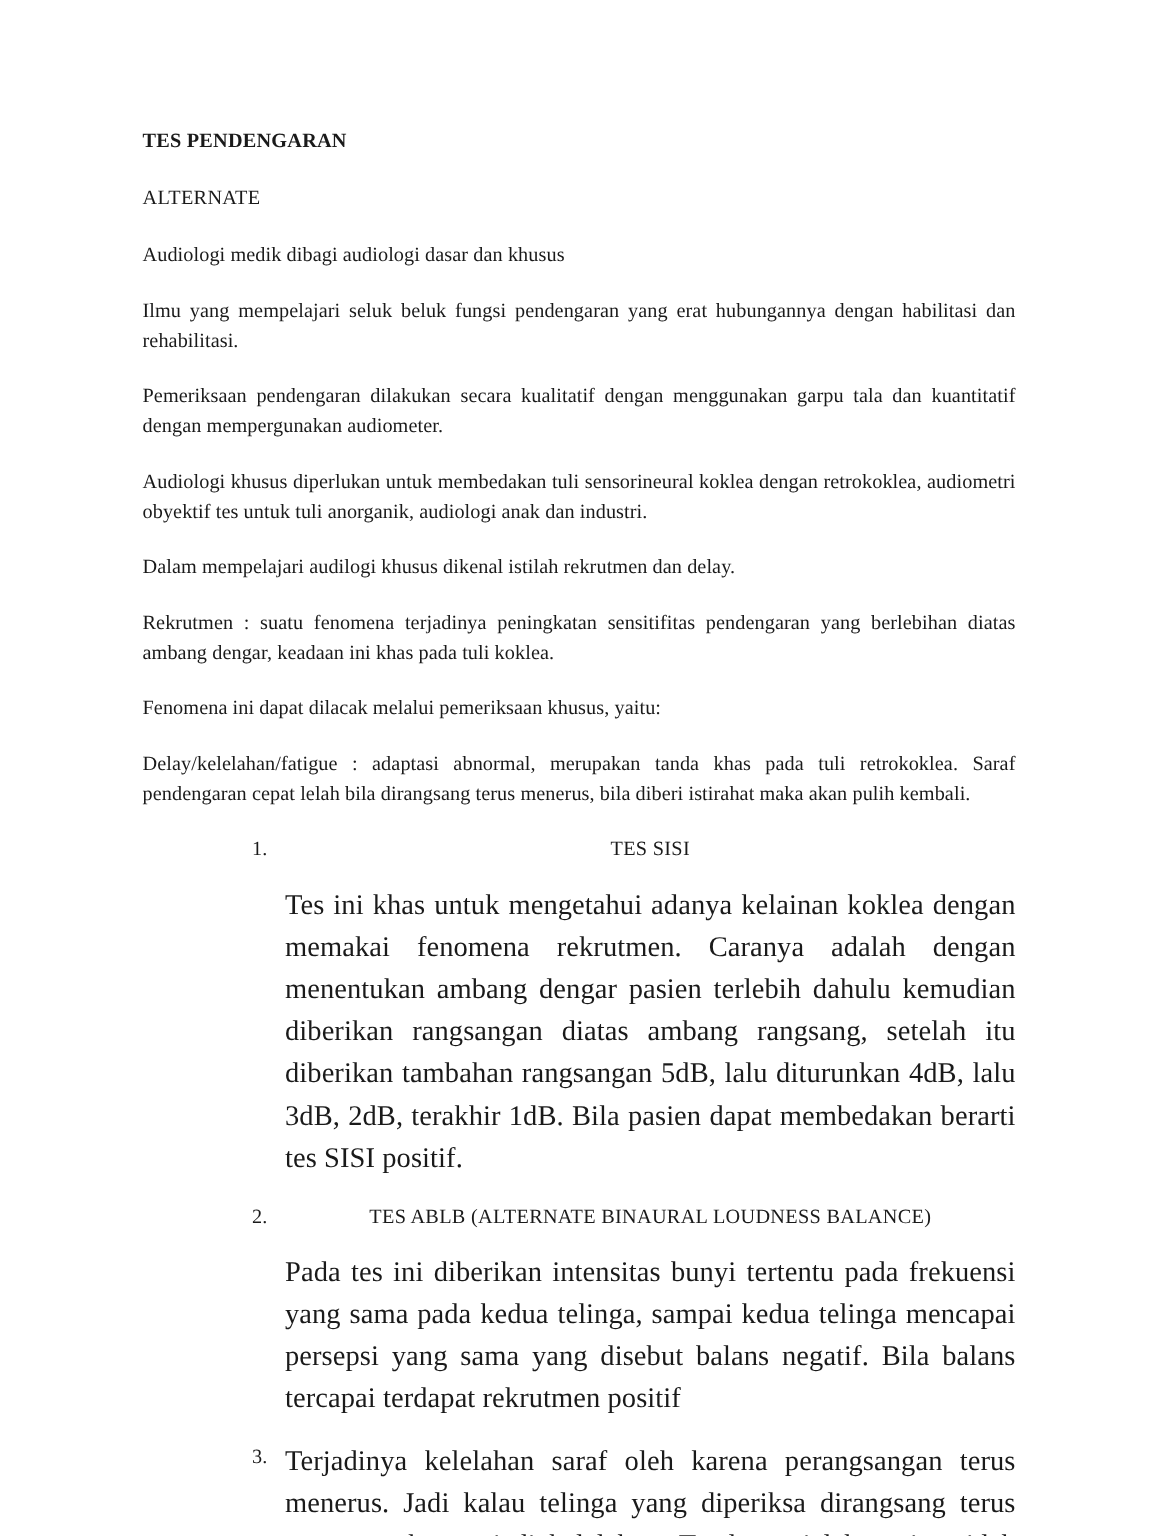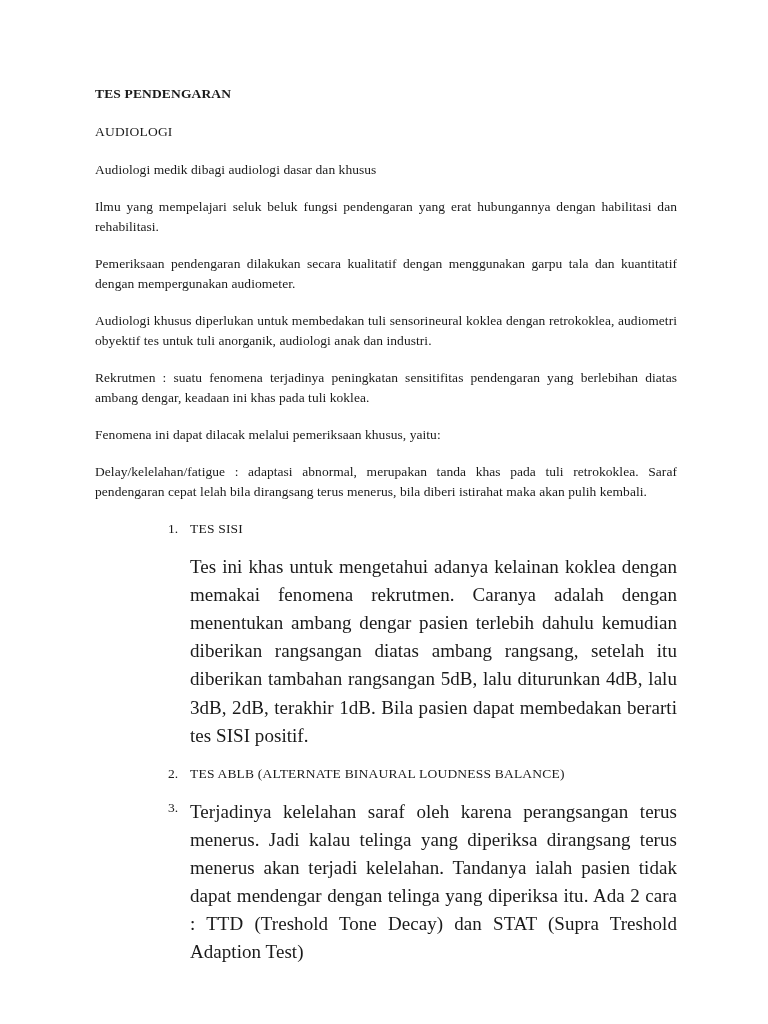--- a/index.html
+++ b/index.html
@@ -80,70 +80,72 @@
     font-size: 13.5px;
     line-height: 1.48;
     white-space: nowrap;
   }
 
   .item-title {
     font-size: 13.5px;
     line-height: 1.48;
     letter-spacing: 0.2px;
     margin: 0 0 14px 0;
-    text-align: left;
+    text-align: center;
     white-space: nowrap;
   }
 
   .item-body {
     font-size: 19px;
     line-height: 1.48;
     margin: 0;
     text-align: justify;
     text-justify: inter-word;
     letter-spacing: 0.05px;
   }
 </style>
 </head>
 <body>
 
 <div class="page">
   <div class="content">
 
     <h1 class="doc-title">TES PENDENGARAN</h1>
 
-    <h2 class="heading">AUDIOLOGI</h2>
+    <h2 class="heading">ALTERNATE</h2>
 
     <p class="para">Audiologi medik dibagi audiologi dasar dan khusus</p>
 
     <p class="para">Ilmu yang mempelajari seluk beluk fungsi pendengaran yang erat hubungannya dengan habilitasi dan rehabilitasi.</p>
 
     <p class="para">Pemeriksaan pendengaran dilakukan secara kualitatif dengan menggunakan garpu tala dan kuantitatif dengan mempergunakan audiometer.</p>
 
     <p class="para">Audiologi khusus diperlukan untuk membedakan tuli sensorineural koklea dengan retrokoklea, audiometri obyektif tes untuk tuli anorganik, audiologi anak dan industri.</p>
 
 
+    <p class="para">Dalam mempelajari audilogi khusus dikenal istilah rekrutmen dan delay.</p>
 
     <p class="para">Rekrutmen : suatu fenomena terjadinya peningkatan sensitifitas pendengaran yang berlebihan diatas ambang dengar, keadaan ini khas pada tuli koklea.</p>
 
     <p class="para">Fenomena ini dapat dilacak melalui pemeriksaan khusus, yaitu:</p>
 
     <p class="para">Delay/kelelahan/fatigue : adaptasi abnormal, merupakan tanda khas pada tuli retrokoklea. Saraf pendengaran cepat lelah bila dirangsang terus menerus, bila diberi istirahat maka akan pulih kembali.</p>
 
     <ol class="num-list">
 
       <li class="num-item">
         <span class="num-marker">1.</span>
         <div class="item-title">TES SISI</div>
         <p class="item-body">Tes ini khas untuk mengetahui adanya kelainan koklea dengan memakai fenomena rekrutmen. Caranya adalah dengan menentukan ambang dengar pasien terlebih dahulu kemudian diberikan rangsangan diatas ambang rangsang, setelah itu diberikan tambahan rangsangan 5dB, lalu diturunkan 4dB, lalu 3dB, 2dB, terakhir 1dB. Bila pasien dapat membedakan berarti tes SISI positif.</p>
       </li>
 
       <li class="num-item">
         <span class="num-marker">2.</span>
         <div class="item-title">TES ABLB (ALTERNATE BINAURAL LOUDNESS BALANCE)</div>
+        <p class="item-body">Pada tes ini diberikan intensitas bunyi tertentu pada frekuensi yang sama pada kedua telinga, sampai kedua telinga mencapai persepsi yang sama yang disebut balans negatif. Bila balans tercapai terdapat rekrutmen positif</p>
       </li>
 
       <li class="num-item">
         <span class="num-marker">3.</span>
         <p class="item-body">Terjadinya kelelahan saraf oleh karena perangsangan terus menerus. Jadi kalau telinga yang diperiksa dirangsang terus menerus akan terjadi kelelahan. Tandanya ialah pasien tidak dapat mendengar dengan telinga yang diperiksa itu. Ada 2 cara : TTD (Treshold Tone Decay) dan STAT (Supra Treshold Adaption Test)</p>
       </li>
 
     </ol>
 
   </div>

